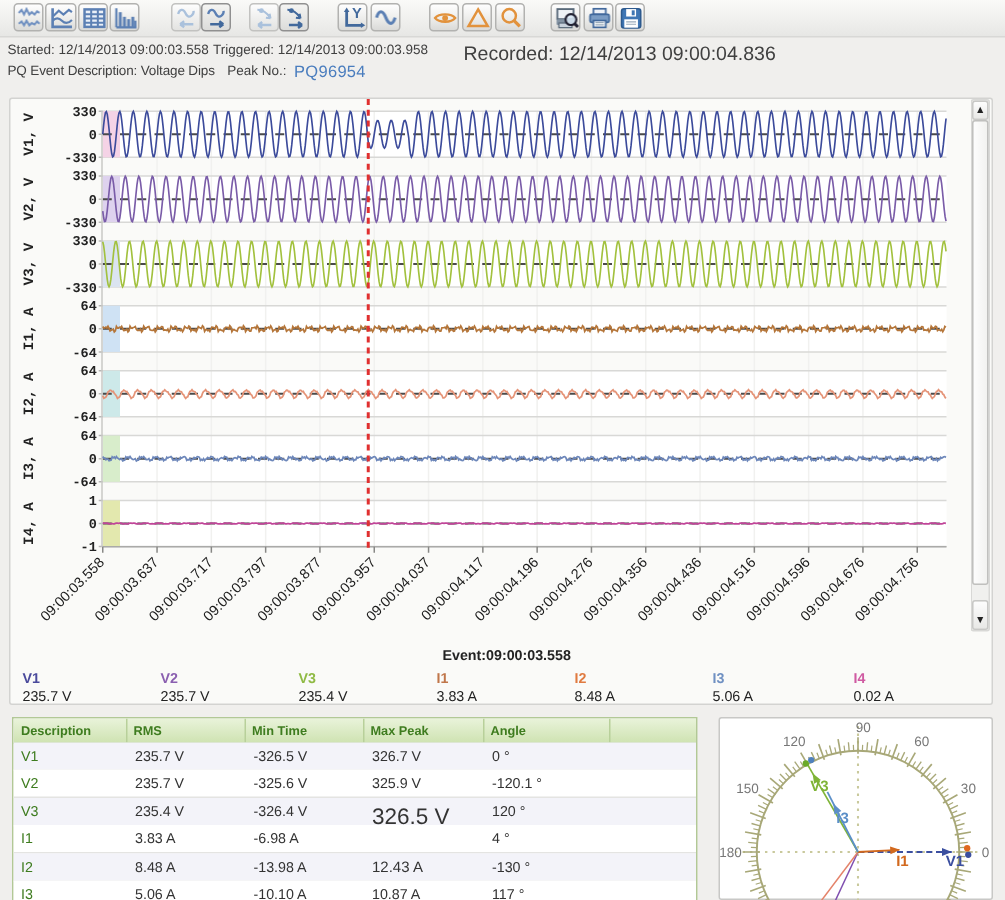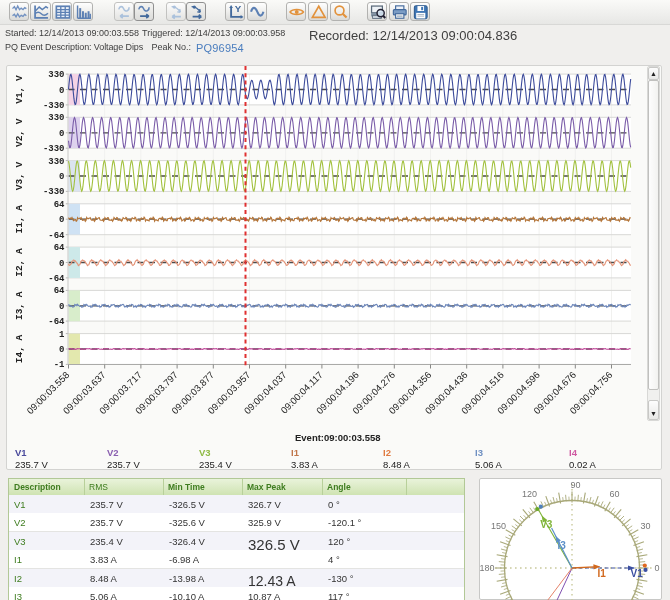--- a/index.html
+++ b/index.html
@@ -285,21 +285,21 @@
 <div style="position:absolute;left:569px;top:447px;font-size:9.5px;font-weight:bold;color:#cf5aa2">I4</div>
 <div style="position:absolute;left:569px;top:458.5px;font-size:9.5px;color:#222">0.02 A</div>
 <div style="position:absolute;left:647px;top:66px;width:13px;height:355px;background:#f0f0ee;border:1px solid #d8d8d6;border-radius:2px;box-sizing:border-box">
   <div style="position:absolute;left:0px;top:0px;width:11px;height:13px;background:linear-gradient(#fdfdfd,#e8e8e6);border:1px solid #c8c8c6;border-radius:2px;box-sizing:border-box;font-size:7px;color:#222;text-align:center;line-height:11px">▲</div>
   <div style="position:absolute;left:0px;top:13px;width:11px;height:310px;background:linear-gradient(90deg,#fdfdfd,#f2f2f0);border:1px solid #c0c0be;border-radius:2px;box-sizing:border-box"></div>
   <div style="position:absolute;left:0px;bottom:0px;width:11px;height:20px;background:linear-gradient(#fdfdfd,#e8e8e6);border:1px solid #c8c8c6;border-radius:2px;box-sizing:border-box;font-size:7px;color:#222;text-align:center;line-height:26px">▼</div>
 </div>
 <div style="position:absolute;left:8px;top:478px;width:457px;height:127px;border:1px solid #b2c896;background:#fff;box-sizing:border-box;overflow:hidden">
 <div style="position:absolute;left:0;top:0;width:100%;height:16px;background:linear-gradient(#e9f3da,#cfe3b2);border-bottom:1px solid #a8c284"></div>
 <div style="position:absolute;left:5px;top:2.5px;font-size:8.5px;font-weight:bold;color:#3e7c1f">Description</div>
-<div style="position:absolute;left:80px;top:2.5px;font-size:8.5px;font-weight:normal;color:#3e7c1f">RMS</div>
+<div style="position:absolute;left:80px;top:2.5px;font-size:8.5px;font-weight:bold;color:#3e7c1f">RMS</div>
 <div style="position:absolute;left:159px;top:2.5px;font-size:8.5px;font-weight:bold;color:#3e7c1f">Min Time</div>
 <div style="position:absolute;left:238px;top:2.5px;font-size:8.5px;font-weight:bold;color:#3e7c1f">Max Peak</div>
 <div style="position:absolute;left:318px;top:2.5px;font-size:8.5px;font-weight:bold;color:#3e7c1f">Angle</div>
 <div style="position:absolute;left:75px;top:0;width:1px;height:16px;background:#b8d09a"></div>
 <div style="position:absolute;left:154px;top:0;width:1px;height:16px;background:#b8d09a"></div>
 <div style="position:absolute;left:233px;top:0;width:1px;height:16px;background:#b8d09a"></div>
 <div style="position:absolute;left:313px;top:0;width:1px;height:16px;background:#b8d09a"></div>
 <div style="position:absolute;left:397px;top:0;width:1px;height:16px;background:#b8d09a"></div>
 <div style="position:absolute;left:0;top:16px;width:100%;height:18px;background:#f3f3f9;border-bottom:1px solid #e4e4e2"></div>
 <div style="position:absolute;left:5px;top:20px;font-size:9.5px;color:#3e7c1f">V1</div>
@@ -322,21 +322,21 @@
 <div style="position:absolute;left:0;top:71.2px;width:100%;height:18px;background:#ffffff;border-bottom:1px solid #e4e4e2"></div>
 <div style="position:absolute;left:5px;top:75.2px;font-size:9.5px;color:#3e7c1f">I1</div>
 <div style="position:absolute;left:81px;top:75.2px;font-size:9.5px;color:#333">3.83 A</div>
 <div style="position:absolute;left:160px;top:75.2px;font-size:9.5px;color:#333">-6.98 A</div>
 <div style="position:absolute;left:239px;top:92px;font-size:9.5px;color:#333">8.53 A</div>
 <div style="position:absolute;left:319px;top:75.2px;font-size:9.5px;color:#333">4 °</div>
 <div style="position:absolute;left:0;top:89.6px;width:100%;height:18px;background:#f3f3f9;border-bottom:1px solid #e4e4e2"></div>
 <div style="position:absolute;left:5px;top:93.6px;font-size:9.5px;color:#3e7c1f">I2</div>
 <div style="position:absolute;left:81px;top:93.6px;font-size:9.5px;color:#333">8.48 A</div>
 <div style="position:absolute;left:160px;top:93.6px;font-size:9.5px;color:#333">-13.98 A</div>
-<div style="position:absolute;left:239px;top:93.6px;font-size:14px;color:#333">12.43 A</div>
+<div style="position:absolute;left:239px;top:93.6px;font-size:10px;color:#333">12.43 A</div>
 <div style="position:absolute;left:319px;top:93.6px;font-size:9.5px;color:#333">-130 °</div>
 <div style="position:absolute;left:0;top:108.0px;width:100%;height:18px;background:#ffffff;border-bottom:1px solid #e4e4e2"></div>
 <div style="position:absolute;left:5px;top:112.0px;font-size:9.5px;color:#3e7c1f">I3</div>
 <div style="position:absolute;left:81px;top:112.0px;font-size:9.5px;color:#333">5.06 A</div>
 <div style="position:absolute;left:160px;top:112.0px;font-size:9.5px;color:#333">-10.10 A</div>
 <div style="position:absolute;left:239px;top:112.0px;font-size:9.5px;color:#333">10.87 A</div>
 <div style="position:absolute;left:319px;top:112.0px;font-size:9.5px;color:#333">117 °</div>
 </div>
 <div style="position:absolute;left:479px;top:478px;width:183px;height:122px;background:#fff;border:1px solid #c8c8c6;border-radius:2px;box-sizing:border-box"></div>
 <svg width="181" height="122" viewBox="0 0 181 122" style="position:absolute;left:480px;top:478px">

